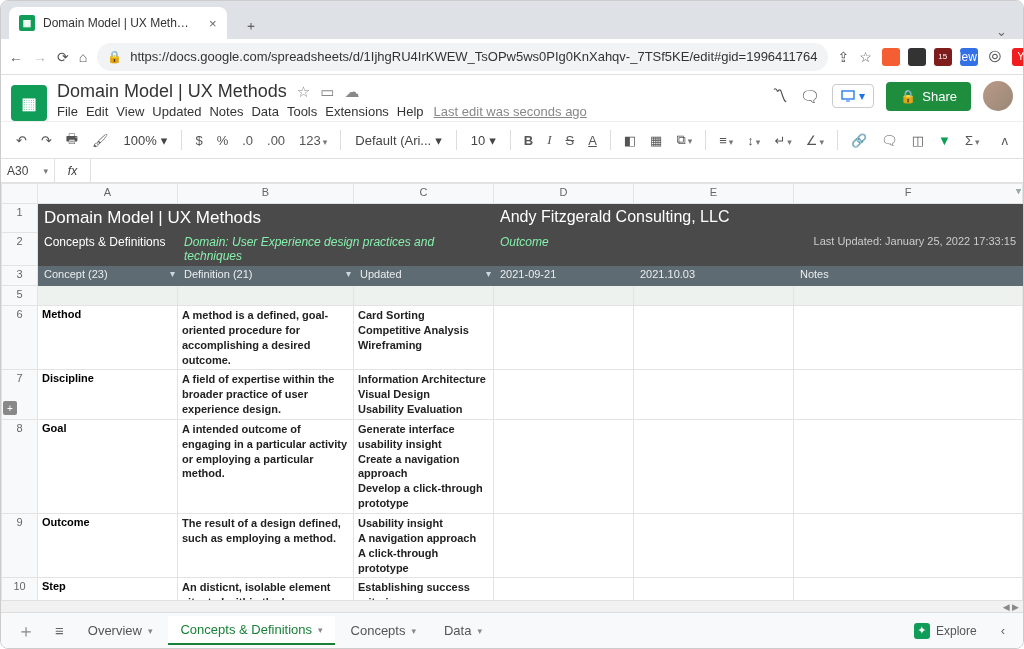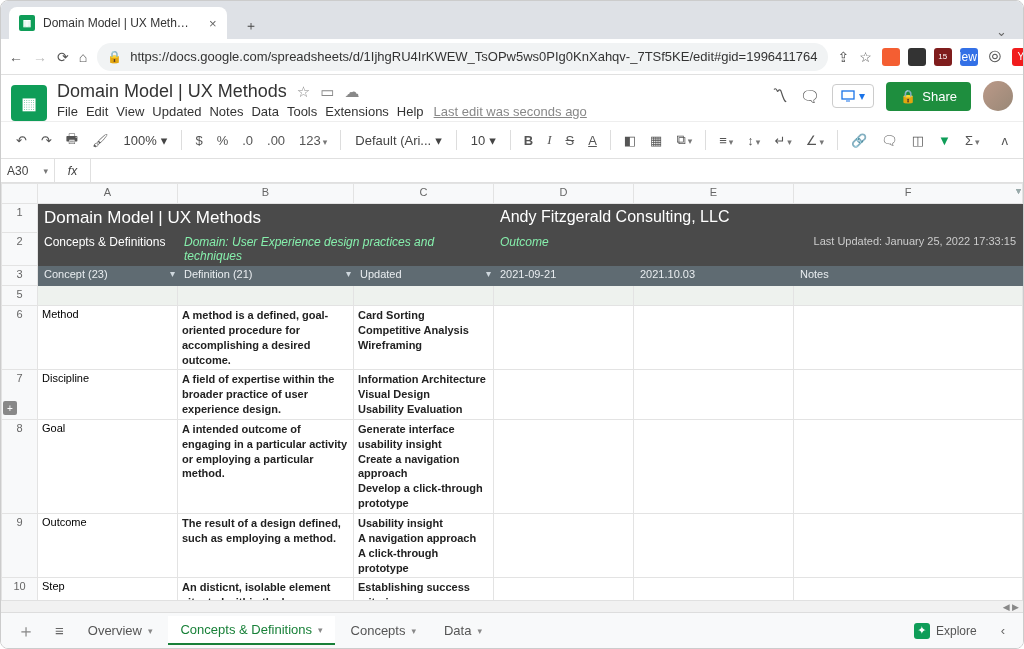--- a/index.html
+++ b/index.html
@@ -76,21 +76,21 @@
   th.colh { position: relative; }
   .filter-chip { position:absolute; right:2px; top:2px; color:#777; font-size:10px; }
   tr.title-row td { background: #4a4a4a; color: #fff; font-size: 17px; padding: 4px 6px; border-color:#4a4a4a; }
   tr.title-row td.right { font-size: 16px; }
   tr.sub-row td { background: #4a4a4a; color: #86efac; font-size: 12px; padding: 2px 6px; font-style: italic; border-color:#4a4a4a;}
   tr.sub-row td.first { font-style: normal; color:#fff; }
   tr.sub-row td.last { text-align:right; font-size:11px; font-style:normal; color:#ccc; }
   tr.hdr2 td { background: #5f6b72; color: #e9edf0; font-size: 11px; padding: 2px 6px; position: relative; border-color:#5f6b72;}
   tr.hdr2 td .filter-chip { color:#cfd8de; }
   tr.blank5 td { background:#eef2ee; height:16px; }
-  td.bold { font-weight: normal; margin-left: 16px; }
+  td.bold { font-weight: bold; margin-left: 16px; }
   td.def, td.ex { color:#222; line-height:1.35; white-space: pre-line; font-weight: bold; }
   .row-expand { position:absolute; left:2px; top:218px; width:14px; height:14px; background:#888; color:#fff; font-size:10px; display:flex; align-items:center; justify-content:center; border-radius:2px;}
   .bottom-scroll { height:12px; background:#f1f1f1; border-top:1px solid #e0e0e0; display:flex; justify-content:flex-end; padding-right:4px; font-size:9px; color:#888; align-items:center; }
 
   
   .tabs-row { height: 36px; border-top:1px solid #ddd; display:flex; align-items:center; padding:0 8px; gap:4px; background:#f8f9fa; }
   .tab-btn { padding:6px 12px; font-size:13px; color:#555; display:flex; align-items:center; gap:6px; border-radius:0; cursor:pointer; }
   .tab-btn.active { color:#188038; border-bottom:2px solid #188038; background:#fff; font-weight:500;}
   .tab-caret { font-size:9px; color:#888; }
   .add-sheet { color:#888; font-size:18px; padding:0 8px; }

